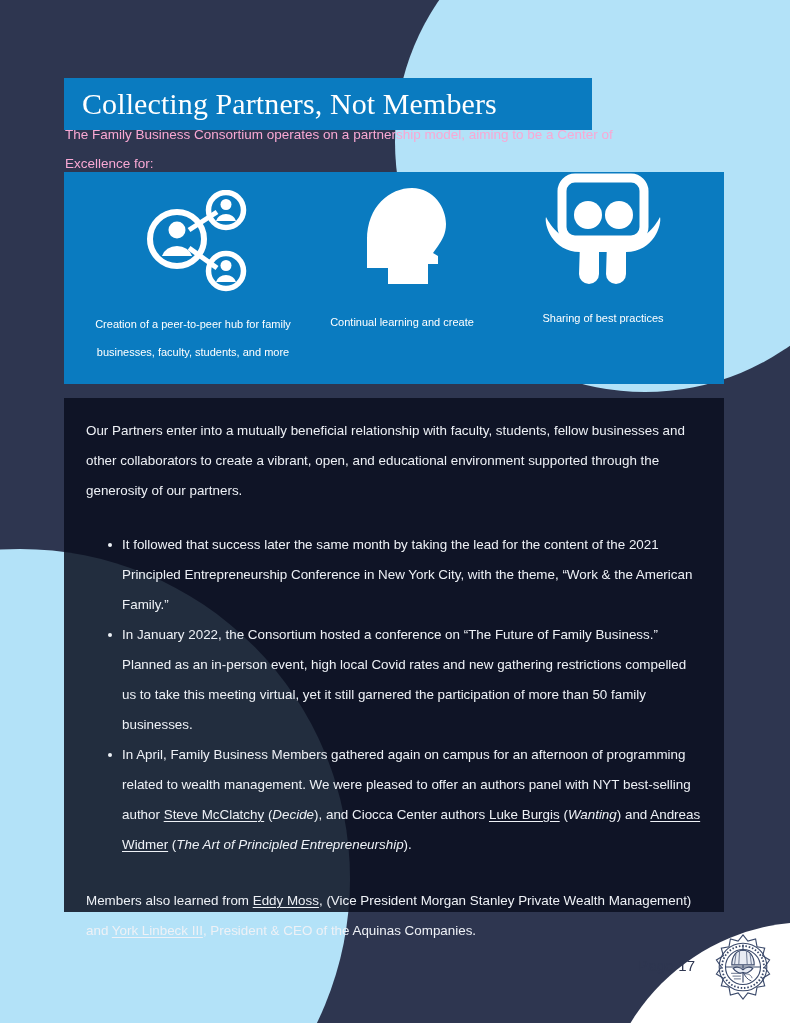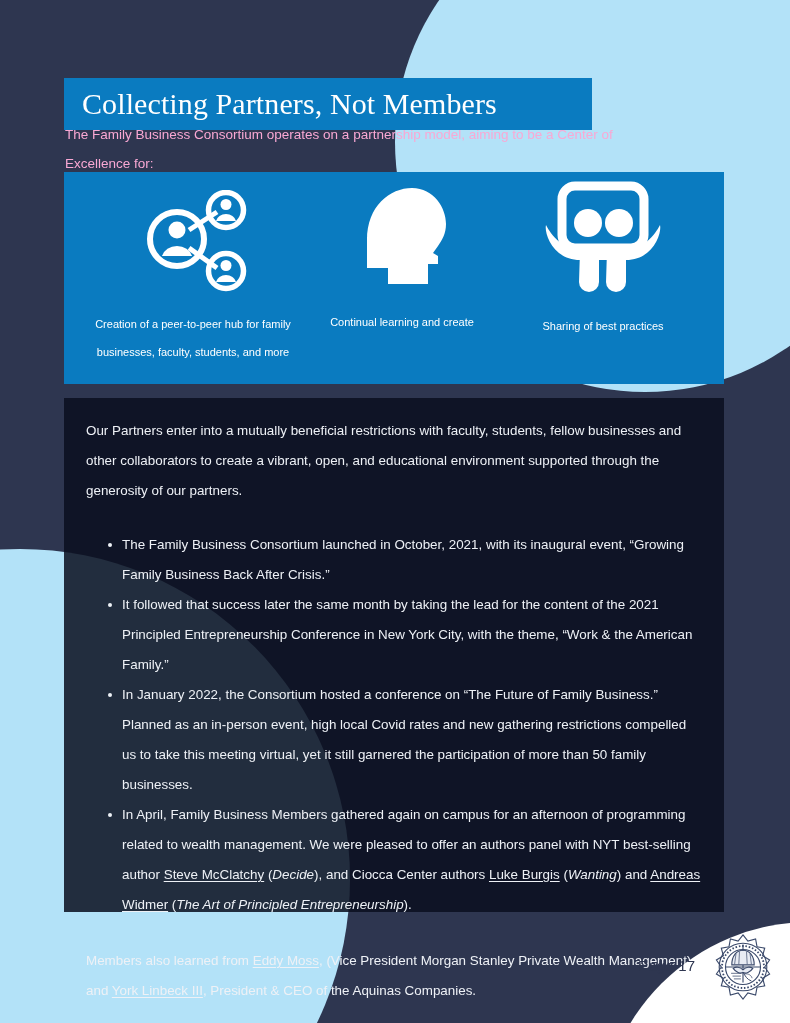--- a/index.html
+++ b/index.html
@@ -80,21 +80,21 @@
     box-sizing:border-box;
   }
   .icon-cell{
     display:flex;
     flex-direction:column;
     align-items:center;
     box-sizing:border-box;
   }
   .cell-1{width:258px;padding-top:18px;}
   .cell-2{width:160px;padding-top:8px;}
-  .cell-3{width:242px;padding-top:8px;}
+  .cell-3{width:242px;}
 
   .icon-art{display:block;}
   .cell-label{
     color:#ffffff;
     font-size:11px;
     line-height:28px;
     text-align:center;
     margin-top:10px;
   }
   .cell-1 .cell-label{width:240px;margin-top:16px;}
@@ -221,23 +221,22 @@
         <path d="M120 45 C120 45 108 70 86 70 L63 70 L63 80 L86 80 C114 80 122 52 120 45 Z" fill="#ffffff"></path>
         <path d="M40 70 L59 70 L59 102 a10 10 0 0 1 -20 0 Z" fill="#ffffff"></path>
         <path d="M67 70 L86 70 L86 102 a10 10 0 0 1 -20 0 Z" fill="#ffffff"></path>
       </svg>
       <div class="cell-label">Sharing of best practices</div>
     </div>
 
   </div>
 
   <div class="content-panel">
-    <p>Our Partners enter into a mutually beneficial restrictions with faculty, students, fellow businesses and other collaborators to create a vibrant, open, and educational environment supported through the generosity of our partners.</p>
+    <p>Our Partners enter into a mutually beneficial relationship with faculty, students, fellow businesses and other collaborators to create a vibrant, open, and educational environment supported through the generosity of our partners.</p>
     <ul id="bullet-list">
-        <li><span>The Family Business Consortium launched in October, 2021, with its inaugural event, “Growing Family Business Back After Crisis.”</span></li>
         <li><span>It followed that success later the same month by taking the lead for the content of the 2021 Principled Entrepreneurship Conference in New York City, with the theme, “Work &amp; the American Family.”</span></li>
         <li><span>In January 2022, the Consortium hosted a conference on “The Future of Family Business.” Planned as an in-person event, high local Covid rates and new gathering restrictions compelled us to take this meeting virtual, yet it still garnered the participation of more than 50 family businesses.</span></li>
         <li><span>In April, Family Business Members gathered again on campus for an afternoon of programming related to wealth management. We were pleased to offer an authors panel with NYT best-selling author </span><span class="u">Steve McClatchy</span><span> (</span><span class="it">Decide</span><span>), and Ciocca Center authors </span><span class="u">Luke Burgis</span><span> (</span><span class="it">Wanting</span><span>) and </span><span class="u">Andreas Widmer</span><span> (</span><span class="it">The Art of Principled Entrepreneurship</span><span>).</span></li>
       </ul>
     <p class="closing" id="closing-paragraph"><span>Members also learned from </span><span class="u">Eddy Moss</span><span>, (Vice President Morgan Stanley Private Wealth Management) and </span><span class="u">York Linbeck III</span><span>, President &amp; CEO of the Aquinas Companies.</span></p>
   </div>
 
   <div class="bg-circle-br"></div>
   <div class="page-number">Page 17</div>
   <svg class="seal" viewBox="0 0 100 100">

